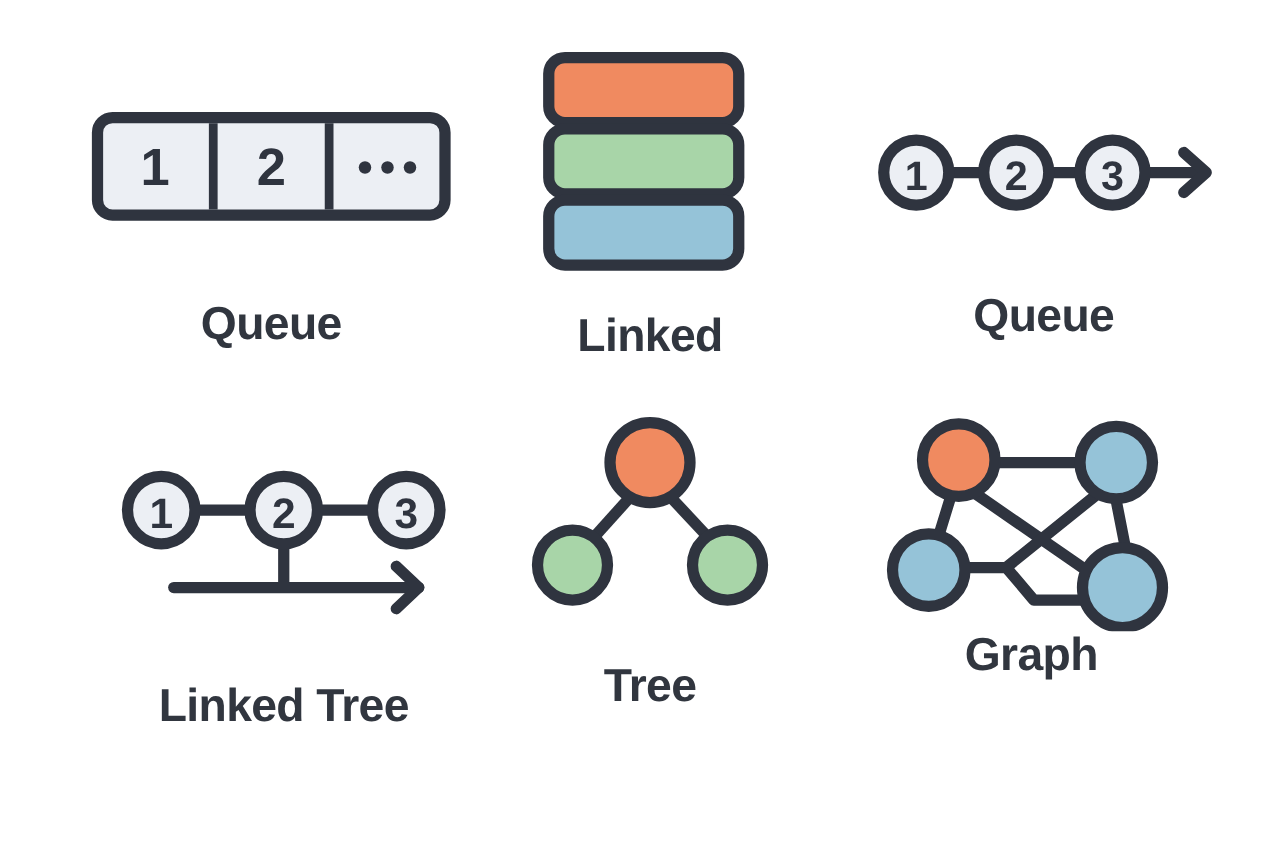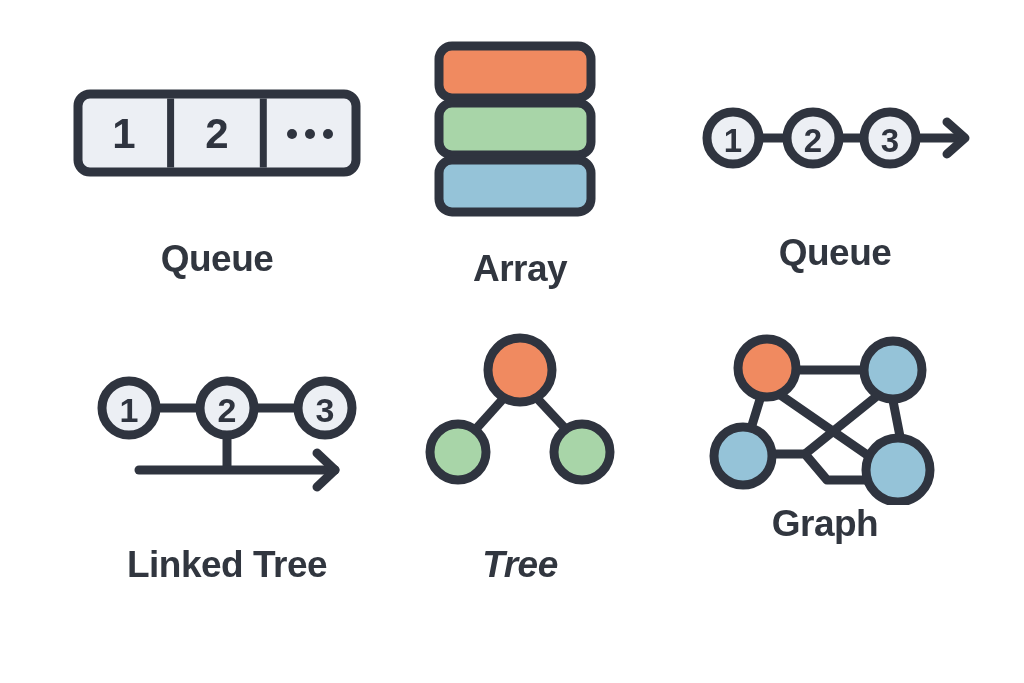--- a/index.html
+++ b/index.html
@@ -44,21 +44,21 @@
   .fig-stack   { left: 400px; top: 40px; width: 240px; }
   .fig-queue   { left: 690px; top: 90px; width: 290px; }
   .fig-linked  { left: 62px;  top: 358px; width: 330px; }
   .fig-tree    { left: 410px; top: 330px; width: 220px; }
   .fig-graph   { left: 700px; top: 330px; width: 250px; }
 
   .cap-array  { margin-top: 62px; }
   .cap-stack  { margin-top: 30px; }
   .cap-queue  { margin-top: 48px; }
   .cap-linked { margin-top: 48px; }
-  .cap-tree   { margin-top: 56px; font-style: italic; }
+  .cap-tree   { margin-top: 40px; }
   .cap-graph  { }
 
   svg text.num {
     font-family: "Liberation Sans", sans-serif;
     font-weight: bold;
     fill: #2f343f;
   }
 </style>
 </head>
 <body>
@@ -82,21 +82,21 @@
     </svg>
     <div class="caption cap-array">Queue</div>
   </div>
 
   <div class="figure fig-stack">
     <svg class="glyph" width="175" height="180" viewBox="0 0 175 180">
       <rect x="6" y="6" width="152" height="52" rx="13" ry="13" fill="#f08a60" stroke="#2f343f" stroke-width="9"></rect>
       <rect x="6" y="63" width="152" height="52" rx="13" ry="13" fill="#a8d5a8" stroke="#2f343f" stroke-width="9"></rect>
       <rect x="6" y="120" width="152" height="52" rx="13" ry="13" fill="#95c3d8" stroke="#2f343f" stroke-width="9"></rect>
     </svg>
-    <div class="caption cap-stack">Array</div>
+    <div class="caption cap-stack">Linked</div>
   </div>
 
   <div class="figure fig-queue">
     <svg class="glyph" width="280" height="96" viewBox="0 0 280 96">
       <g>
         <line x1="60" y1="48" x2="92" y2="48" stroke="#2f343f" stroke-width="9"></line>
         <line x1="140" y1="48" x2="170" y2="48" stroke="#2f343f" stroke-width="9"></line>
         <line x1="215" y1="48" x2="268" y2="48" stroke="#2f343f" stroke-width="9"></line>
         <polyline points="252,32 270,48 252,64" fill="none" stroke="#2f343f" stroke-width="9" stroke-linecap="round" stroke-linejoin="round"></polyline>
       </g>

